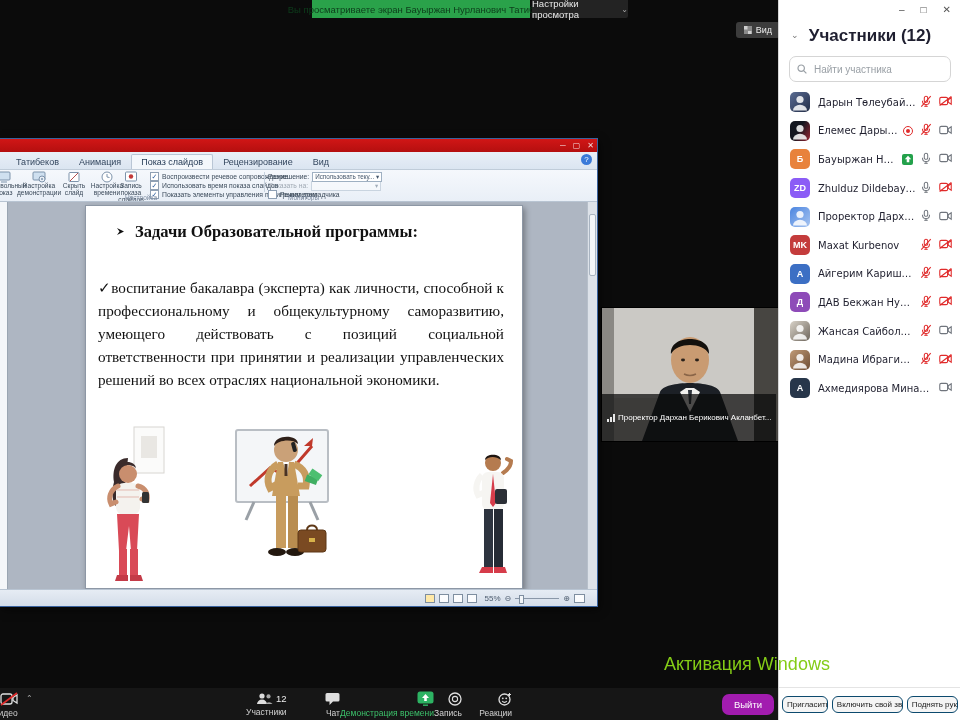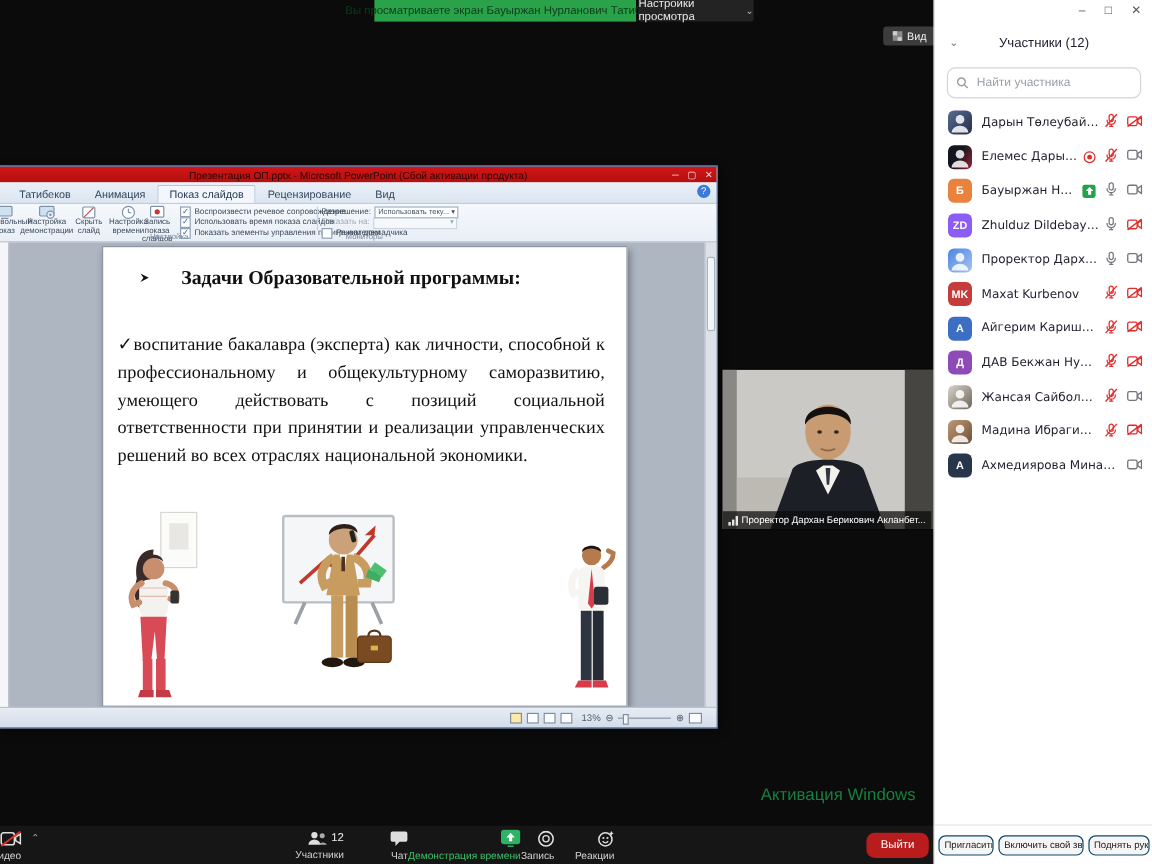--- a/index.html
+++ b/index.html
@@ -44,51 +44,51 @@
   .mon-row{position:absolute;left:268px;height:9px;display:flex;align-items:center;gap:3px;font-size:6.8px;color:#3b4a5a;white-space:nowrap;}
   .mini-combo{width:64px;height:8px;background:#fff;border:1px solid #9fb0c2;font-size:6.3px;color:#44566b;
      display:flex;align-items:center;justify-content:space-between;padding:0 2px;cursor:pointer;}
   .grp-label{position:absolute;bottom:0px;font-size:6.5px;color:#7c8ba0;}
   .canvas{position:absolute;left:0;top:63px;right:0;bottom:16px;background:#aeb6c2;}
   .thumb-strip{position:absolute;left:0;top:0;bottom:0;width:7px;background:#f4f6f9;border-right:1px solid #9aa5b2;}
   .vscroll{position:absolute;right:0;top:0;bottom:0;width:9px;background:#dde2e9;border-left:1px solid #b6bfca;}
   .vthumb{position:absolute;left:1px;right:1px;top:12px;height:60px;background:#f3f5f8;border:1px solid #a9b4c1;border-radius:2px;cursor:grab;}
   .slide{position:absolute;left:85px;top:3px;width:436px;height:382px;background:#fff;border:1px solid #8d97a5;
      box-shadow:2px 3px 6px rgba(0,0,0,.35);font-family:"Liberation Serif","DejaVu Serif",serif;color:#111;}
-  .slide-title{position:absolute;left:30px;top:16px;right:12px;font-size:16.5px;font-weight:bold;display:flex;gap:24px;align-items:baseline;}
+  .slide-title{position:absolute;left:30px;top:16px;right:12px;font-size:16.5px;font-weight:bold;display:flex;gap:8px;align-items:baseline;}
   .slide-body{position:absolute;left:12px;top:70px;width:406px;font-size:15.2px;text-align:justify;line-height:1.52;}
   .ppt-status{position:absolute;left:0;bottom:0;right:0;height:16px;background:linear-gradient(#e6ecf4,#d4dde9);
      border-top:1px solid #b8c4d2;display:flex;align-items:center;justify-content:flex-end;gap:4px;padding-right:12px;
      font-size:8px;color:#4d5c6e;}
   .vm-ic{width:8px;height:7px;border:1px solid #7e8ea0;background:#fbfcfe;display:inline-block;cursor:pointer;}
   .zoom-track{width:44px;height:1px;background:#8a97a8;position:relative;display:inline-block;cursor:pointer;}
   .zoom-thumb{position:absolute;left:4px;top:-3px;width:3px;height:7px;background:#f4f7fa;border:1px solid #7e8ea0;}
 
   
   .video-thumb{left:601px;top:307px;width:176px;height:133px;background:#1b1b1b;border:1px solid #000;overflow:hidden;}
   .vt-name{position:absolute;left:0;bottom:0;height:15px;max-width:100%;background:rgba(10,10,10,.72);color:#fff;
-     font-size:8px;display:flex;align-items:center;gap:3px;padding:0 5px;white-space:nowrap;overflow:hidden;}
+     font-size:8px;display:flex;align-items:center;gap:3px;padding:16px 5px;white-space:nowrap;overflow:hidden;}
   .sig{display:inline-flex;align-items:flex-end;gap:1px;height:8px;flex:0 0 auto;}
   .sig i{width:2px;background:#e8e8e8;display:block;}
 
   
   .toolbar{left:0;top:688px;width:778px;height:32px;background:#161616;}
   .tb-item{position:absolute;display:flex;flex-direction:column;align-items:flex-end;color:#d2d2d2;cursor:pointer;}
   .tb-label{font-size:8.5px;margin-top:2px;white-space:nowrap;}
   .tb-green{color:#3cc06a;}
-  .leave-btn{position:absolute;left:722px;top:6px;width:52px;height:21px;background:#b91c1c;color:#fff;border:none;
+  .leave-btn{position:absolute;left:722px;top:6px;width:52px;height:21px;background:#a21caf;color:#fff;border:none;
      border-radius:7px;font-size:9.5px;font-family:inherit;cursor:pointer;}
   .chev{color:#a8a8a8;font-size:8px;}
 
   
   .panel{left:778px;top:0;width:182px;height:720px;background:#fff;border-left:1px solid #d7d7d7;font-size:10px;color:#232333;}
   .pn-controls{position:absolute;right:10px;top:4px;display:flex;gap:16px;color:#555;font-size:10px;}
   .pn-controls span{cursor:pointer;}
   .pn-header{position:absolute;left:0;top:26px;right:0;height:20px;display:flex;align-items:center;justify-content:center;
-     font-size:11px;font-weight:normal;color:#1f1f30;}
+     font-size:17px;font-weight:bold;color:#1f1f30;}
   .pn-collapse{position:absolute;left:12px;top:30px;color:#777;font-size:9px;cursor:pointer;}
   .search-wrap{position:absolute;left:10px;right:10px;top:56px;height:24px;border:1px solid #d5d5d5;border-radius:7px;
      display:flex;align-items:center;padding:0 7px;gap:5px;background:#fff;}
   .search-wrap input{border:none;outline:none;flex:1;font-size:10px;color:#333;min-width:0;font-family:inherit;}
   .search-wrap input::placeholder{color:#9aa0a6;}
   .p-list{position:absolute;left:0;right:0;top:88px;}
   .p-row{height:28.6px;display:flex;align-items:center;padding-left:11px;padding-right:9px;gap:0;cursor:pointer;}
   .avatar{width:20px;height:20px;border-radius:5px;flex:0 0 auto;display:flex;align-items:center;justify-content:center;
      color:#fff;font-size:9px;font-weight:bold;overflow:hidden;}
   .p-name{margin-left:8px;flex:1 1 auto;min-width:0;white-space:nowrap;overflow:hidden;text-overflow:ellipsis;
@@ -100,41 +100,40 @@
   .off .slash{display:block;}
   .share-badge{width:11px;height:11px;background:#23a14b;border-radius:2px;display:none;align-items:center;justify-content:center;flex:0 0 auto;}
   .rec-dot{width:8px;height:8px;border:1.5px solid #e02b2b;border-radius:50%;display:none;position:relative;flex:0 0 auto;}
   .rec-dot::after{content:"";position:absolute;left:2px;top:2px;width:4px;height:4px;background:#e02b2b;border-radius:50%;}
   .panel-footer{position:absolute;left:0;right:0;bottom:0;height:32px;border-top:1px solid #e4e4e4;background:#fff;
      display:flex;align-items:center;justify-content:center;gap:4px;padding:0 3px;overflow:hidden;}
   .pf-btn{background:#f5f5f5;border:1px solid #0c4a6e;border-radius:6px;font-size:8px;color:#222;padding:3px 4px;
      white-space:nowrap;font-family:inherit;cursor:pointer;flex:0 1 auto;min-width:0;overflow:hidden;}
 
   
-  .wm1{left:634px;top:654px;font-size:14px;color:#15803d;z-index:50;}
+  .wm1{left:664px;top:654px;font-size:18px;color:#84cc16;z-index:50;}
   .wm2{left:645px;top:674px;font-size:9.5px;color:#9b9b9b;z-index:50;white-space:nowrap;}
 </style>
 </head>
 <body>
 
 <div id="root">
 
   <div class="abs share-banner">Вы просматриваете экран Бауыржан Нурланович Татибеков</div>
   <div class="abs view-settings">
     <span>Настройки просмотра</span>
     <span class="chev">⌄</span>
   </div>
   <div class="abs view-btn">
     <span class="grid-ic"></span>
     <span>Вид</span>
   </div>
 
   <div class="abs ppt">
     <div class="ppt-title">
-      <span>Презентация ОП.pptx - Microsoft PowerPoint (Сбой активации продукта)</span>
       <span class="ppt-win-controls">
         <span>─</span>
         <span>▢</span>
         <span>✕</span>
       </span>
     </div>
     <div class="tabs-row">
       <span class="ptab">Татибеков</span>
       <span class="ptab">Анимация</span>
       <span class="ptab active">Показ слайдов</span>
@@ -300,21 +299,21 @@
           <path d="M25 116 L36 116 L38 122 L25 122 Z" fill="#d63c4a"></path>
         </svg>
       </div>
     </div>
 
     <div class="ppt-status">
       <span class="vm-ic" style="background:#ffe9a8;"></span>
       <span class="vm-ic"></span>
       <span class="vm-ic"></span>
       <span class="vm-ic"></span>
-      <span style="margin-left:4px;">13%</span>
+      <span style="margin-left:4px;">55%</span>
       <span>⊖</span>
       <span class="zoom-track">
           <span class="zoom-thumb"></span>
         </span>
       <span>⊕</span>
       <span class="vm-ic" style="width:9px;"></span>
     </div>
   </div>
 
   <div class="abs video-thumb">

